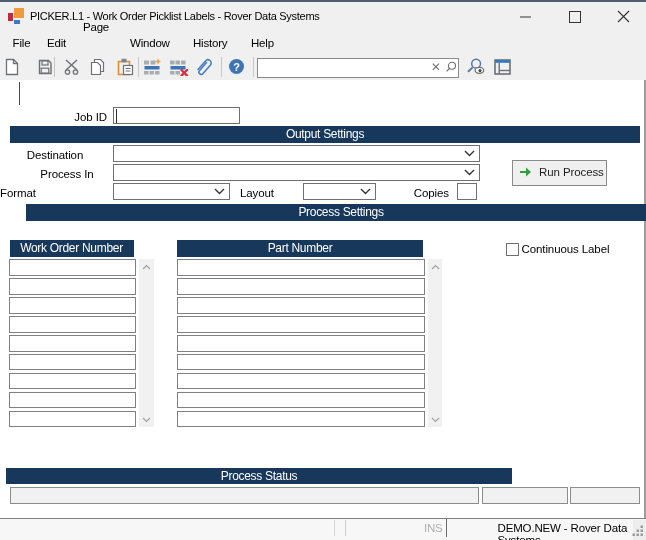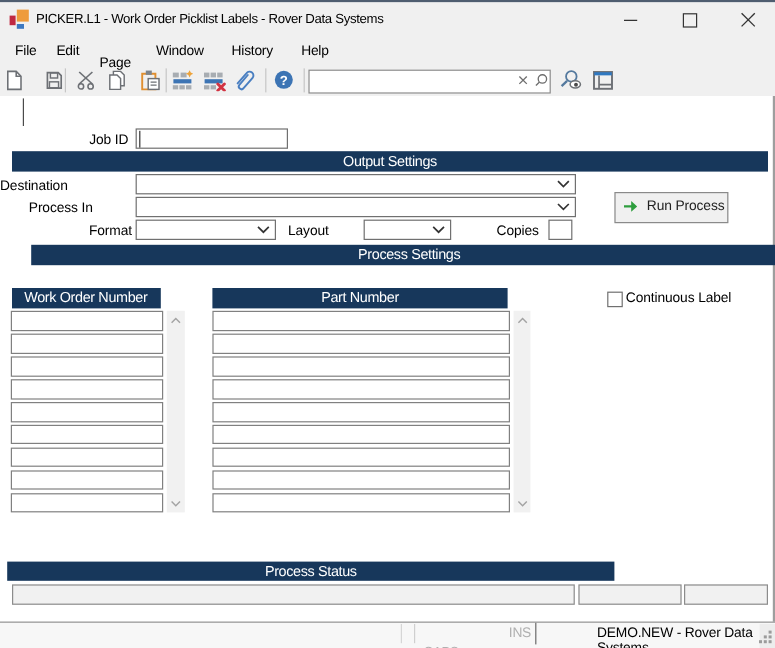--- a/index.html
+++ b/index.html
@@ -29,21 +29,21 @@
 
   <svg class="abs" style="left:516px;top:6px;" width="120" height="22" viewBox="0 0 120 22">
     <line x1="4" y1="11" x2="15" y2="11" stroke="#333" stroke-width="1"></line>
     <rect x="53.5" y="5.5" width="11" height="11" fill="none" stroke="#333" stroke-width="1"></rect>
     <line x1="102" y1="5" x2="113" y2="16" stroke="#333" stroke-width="1.1"></line>
     <line x1="113" y1="5" x2="102" y2="16" stroke="#333" stroke-width="1.1"></line>
   </svg>
 
   <div class="abs" style="left:12.6px;top:36.5px;font-size:11.5px;letter-spacing:-0.2px;">File</div>
   <div class="abs" style="left:47px;top:36.5px;font-size:11.5px;letter-spacing:-0.2px;">Edit</div>
-  <div class="abs" style="left:83px;top:47px;font-size:11.5px;letter-spacing:-0.2px;">Page</div>
+  <div class="abs" style="left:83px;top:21px;font-size:11.5px;letter-spacing:-0.2px;">Page</div>
   <div class="abs" style="left:130px;top:36.5px;font-size:11.5px;letter-spacing:-0.2px;">Window</div>
   <div class="abs" style="left:193px;top:36.5px;font-size:11.5px;letter-spacing:-0.2px;">History</div>
   <div class="abs" style="left:251px;top:36.5px;font-size:11.5px;letter-spacing:-0.2px;">Help</div>
 
   <div class="abs" style="left:53.5px;top:57px;width:1px;height:20px;background:#c6c6c6;"></div>
   <div class="abs" style="left:137.6px;top:57px;width:1px;height:20px;background:#c6c6c6;"></div>
   <div class="abs" style="left:221px;top:57px;width:1px;height:20px;background:#c6c6c6;"></div>
   <div class="abs" style="left:252.5px;top:57px;width:1px;height:20px;background:#c6c6c6;"></div>
 
   <svg class="abs" style="left:4px;top:58px;" width="250" height="18" viewBox="0 0 250 18">
@@ -139,33 +139,33 @@
   <div class="abs" style="left:644px;top:80px;width:1.5px;height:437.5px;background:#9e9e9e;"></div>
 
   <div class="abs" style="left:18.5px;top:81.5px;width:1.5px;height:23px;background:#4a4a4a;"></div>
 
   <div class="abs lbl" style="left:0;top:111px;width:107px;text-align:right;">Job ID</div>
   <div class="abs inp" style="left:113px;top:107px;width:127px;height:17px;"></div>
   <div class="abs" style="left:116px;top:109px;width:1.2px;height:13.5px;background:#333;"></div>
 
   <div class="abs navy bar-text" style="left:10px;top:126px;width:630px;height:17px;">Output Settings</div>
 
-  <div class="abs lbl" style="left:0;top:149px;width:110px;text-align:left;">Destination</div>
+  <div class="abs lbl" style="left:0;top:149px;width:110px;text-align:center;">Destination</div>
   <div class="abs inp" style="left:113px;top:145px;width:367px;height:17px;"></div>
   <svg class="abs" style="left:464px;top:150px;" width="11" height="7" viewBox="0 0 11 7">
       <path d="M1 1 l4.5 4.5 L10 1" fill="none" stroke="#333" stroke-width="1.4"></path>
     </svg>
 
-  <div class="abs lbl" style="left:0;top:167.5px;width:110px;text-align:left;padding-left:24px;">Process In</div>
+  <div class="abs lbl" style="left:0;top:167.5px;width:110px;text-align:center;padding-left:24px;">Process In</div>
   <div class="abs inp" style="left:113px;top:163.5px;width:367px;height:17px;"></div>
   <svg class="abs" style="left:464px;top:168.5px;" width="11" height="7" viewBox="0 0 11 7">
       <path d="M1 1 l4.5 4.5 L10 1" fill="none" stroke="#333" stroke-width="1.4"></path>
     </svg>
 
-  <div class="abs lbl" style="left:0;top:186.5px;width:110px;text-align:right;">Format</div>
+  <div class="abs lbl" style="left:0;top:186.5px;width:110px;text-align:left;">Format</div>
   <div class="abs inp" style="left:113px;top:182.5px;width:117px;height:17px;"></div>
   <svg class="abs" style="left:214px;top:187.5px;" width="11" height="7" viewBox="0 0 11 7">
       <path d="M1 1 l4.5 4.5 L10 1" fill="none" stroke="#333" stroke-width="1.4"></path>
     </svg>
   <div class="abs lbl" style="left:240px;top:186.5px;width:60px;text-align:left;">Layout</div>
   <div class="abs inp" style="left:303px;top:182.5px;width:73px;height:17px;"></div>
   <svg class="abs" style="left:360px;top:187.5px;" width="11" height="7" viewBox="0 0 11 7">
       <path d="M1 1 l4.5 4.5 L10 1" fill="none" stroke="#333" stroke-width="1.4"></path>
     </svg>
   <div class="abs lbl" style="left:390px;top:186.5px;width:59px;text-align:right;">Copies</div>

